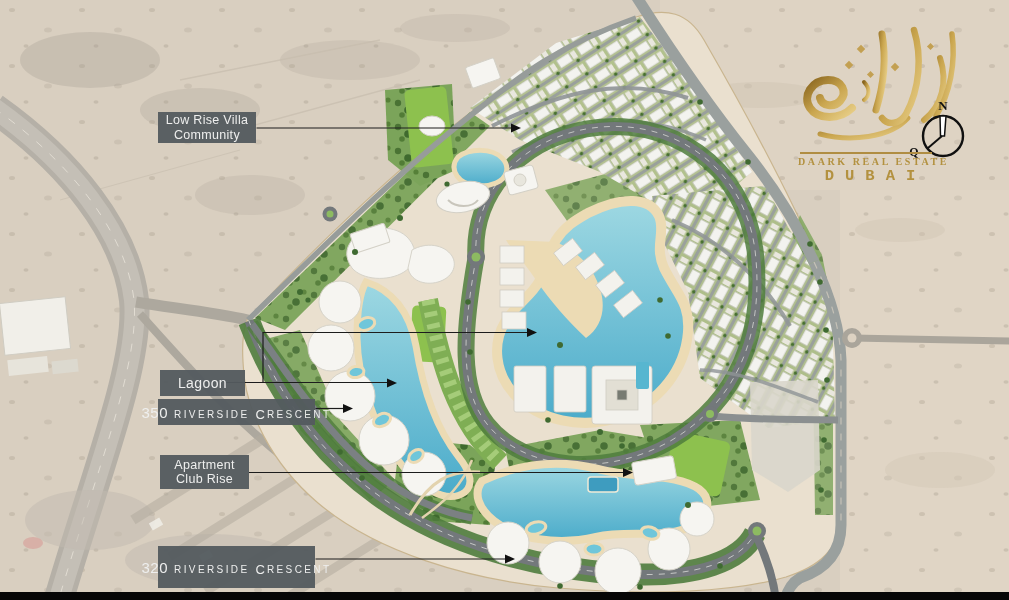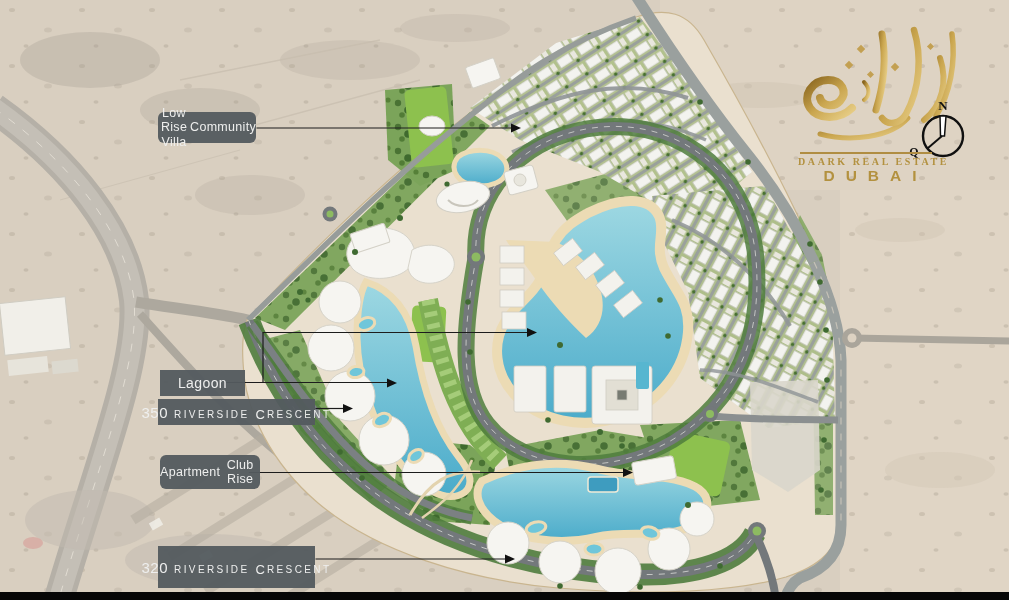--- a/index.html
+++ b/index.html
@@ -7,36 +7,36 @@
     --leader-line:#1c1c1c; --sand:#d9cfc0;
   }
   html,body{margin:0;padding:0;background:#222;}
   #stage{position:relative;width:1009px;height:600px;overflow:hidden;
          background:var(--sand);font-family:"Liberation Sans",sans-serif;}
   #map-base{position:absolute;left:0;top:0;}
   #overlay-lines{position:absolute;left:0;top:0;pointer-events:none;}
   .lbl{position:absolute;background:var(--label-bg);opacity:.95;color:var(--label-text);
        display:flex;align-items:center;justify-content:center;text-align:center;
        box-sizing:border-box;}
-  .lbl.two{flex-direction:row;font-size:12.5px;line-height:14.5px;letter-spacing:.3px;border-radius:6px;}
+  .lbl.two{flex-direction:column;font-size:12.5px;line-height:14.5px;letter-spacing:.3px;}
   #lbl-lowrise{left:158px;top:112px;width:98px;height:31px;}
   #lbl-lagoon{left:160px;top:370px;width:85px;height:26px;font-size:14px;letter-spacing:.4px;}
   #lbl-350{left:158px;top:399px;width:157px;height:26px;text-align:right;}
-  #lbl-apartment{left:160px;top:455px;width:100px;height:34px;}
+  #lbl-apartment{left:160px;top:455px;width:89px;height:34px;}
   #lbl-320{left:158px;top:546px;width:157px;height:42px;}
   .cres-row{display:flex;align-items:baseline;gap:6px;}
   .cres-num{font-size:15px;font-weight:400;letter-spacing:.5px;}
   .cres-word,.cres-rest{font-size:10px;letter-spacing:2.4px;font-weight:400;}
   .cres-c{font-size:13px;font-weight:300;margin-right:-4px;transform:translateY(.5px);}
   #logo{position:absolute;left:790px;top:22px;width:205px;height:172px;}
   #brand-line{position:absolute;left:8px;top:134px;width:142px;text-align:center;
     font-family:"Liberation Serif",serif;font-size:10px;letter-spacing:2.6px;
     color:var(--gold);font-weight:600;white-space:nowrap;}
   #city-line{position:absolute;left:4px;top:145px;width:152px;text-align:center;
-    font-family:Liberation Sans, sans-serif;font-size:15.5px;letter-spacing:11px;
+    font-family:Liberation Mono, monospace;font-size:15.5px;letter-spacing:11px;
     color:var(--gold);font-weight:600;white-space:nowrap;text-indent:11px;}
   #gold-rule{position:absolute;left:10px;top:130px;width:132px;height:1.5px;background:#b08d42;}
   #bottom-bar{position:absolute;left:0;top:592px;width:1009px;height:8px;background:#060606;}
 </style>
 </head>
 <body>
 
 <div id="stage">
 
   <svg id="map-base" width="1009" height="600" viewBox="0 0 1009 600">

